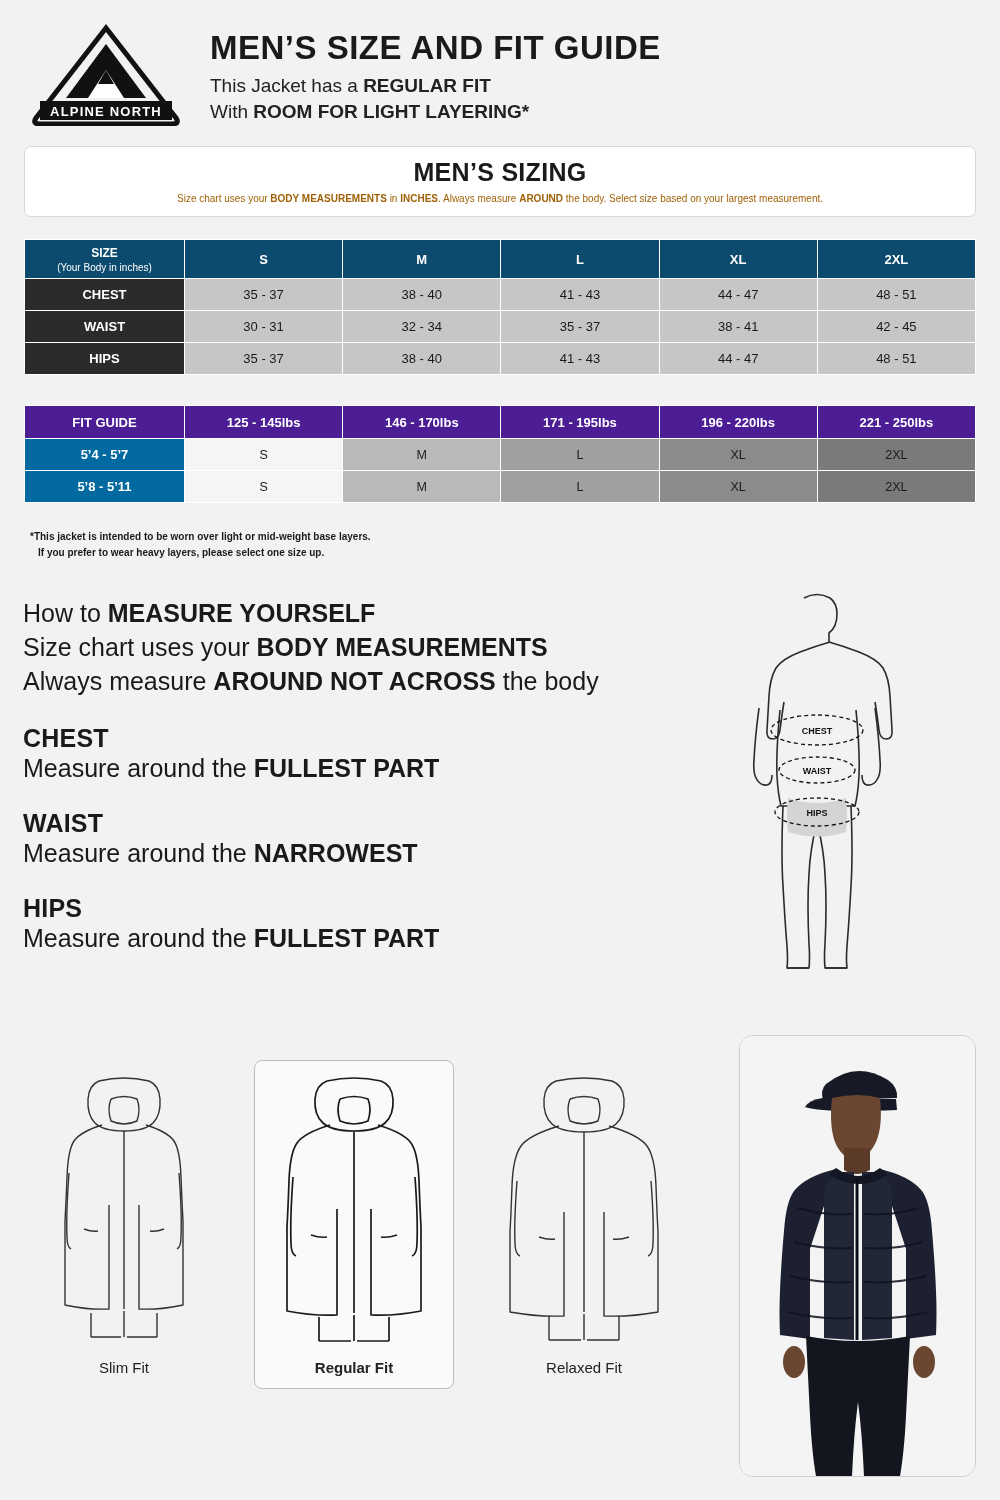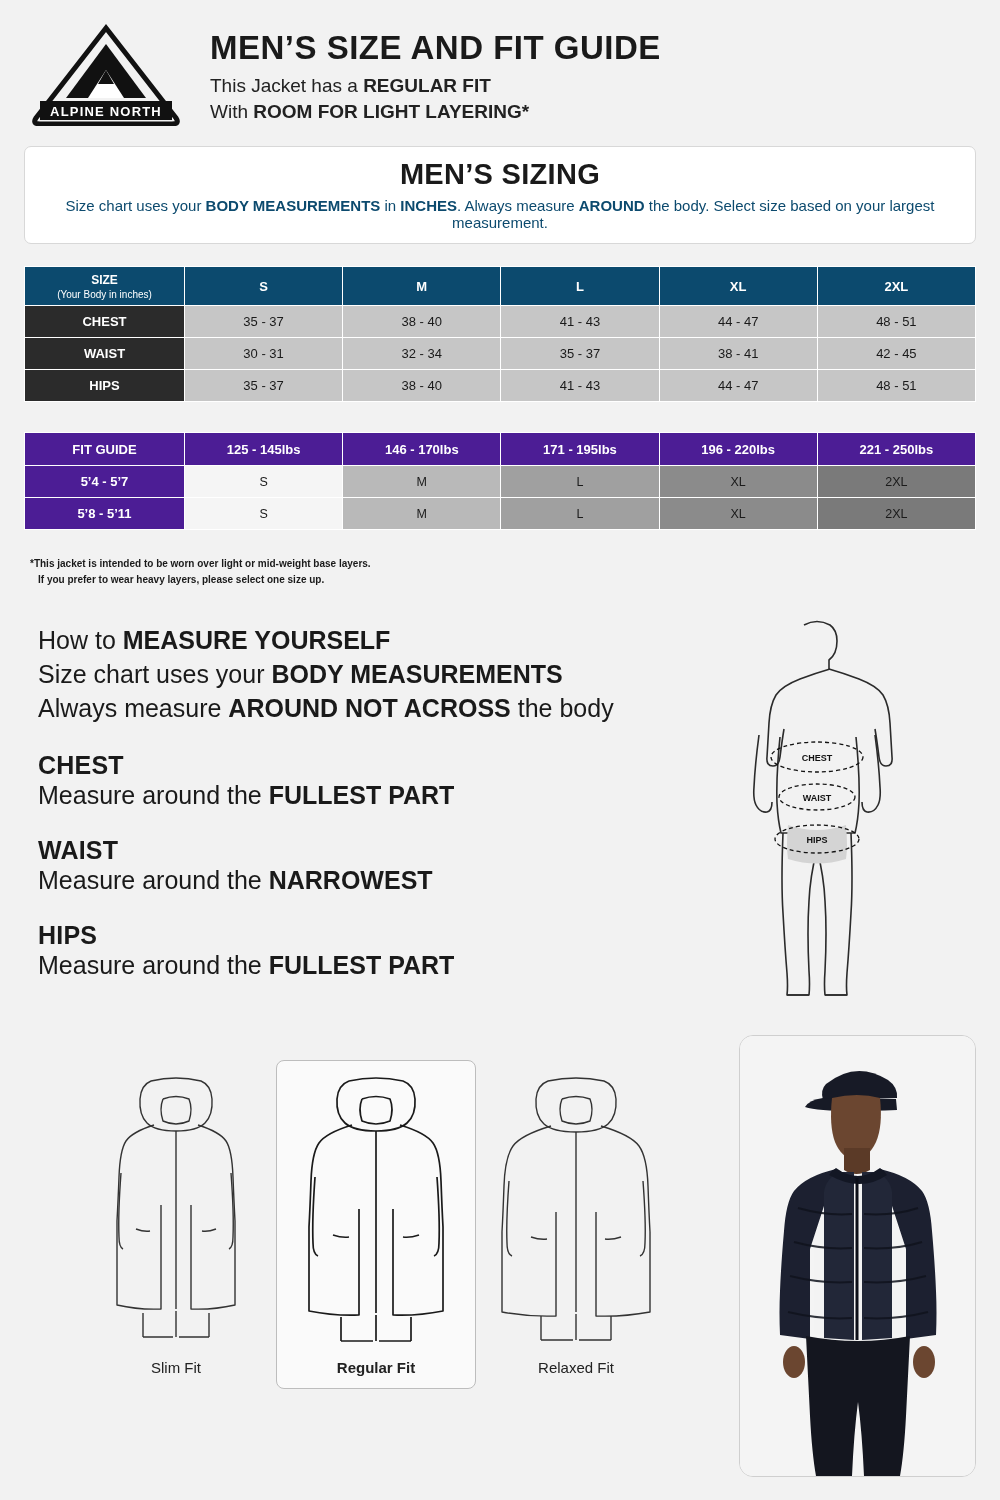--- a/index.html
+++ b/index.html
@@ -52,28 +52,28 @@
   .sizing-banner {
     margin: 10px 24px 0 24px;
     background: #fff;
     border: 1px solid #d8d8d8;
     border-radius: 7px;
     text-align: center;
     padding: 11px 10px 12px 10px;
   }
   .sizing-banner h2 {
     margin: 0 0 6px 0;
-    font-size: 29px;
+    font-size: 25px;
     font-weight: bold;
     letter-spacing: 0.3px;
   }
   .sizing-banner p {
     margin: 0;
-    font-size: 15px;
-    color: #0c4a6e;
+    font-size: 10px;
+    color: #a16207;
     text-align: center;
   }
   .sizing-banner p b { font-weight: bold; }
 
   
   table {
     border-collapse: collapse;
     width: 952px;
     margin: 0 24px;
     table-layout: fixed;
@@ -114,21 +114,21 @@
 
   
   .tbl-fit thead th {
     background: #4c1d95;
     color: #fff;
     font-weight: bold;
     font-size: 13px;
     height: 32px;
   }
   .tbl-fit tbody th {
-    background: #4c1d95;
+    background: #0369a1;
     color: #fff;
     font-weight: bold;
     font-size: 13px;
   }
   .tbl-fit tbody td { color: #1a1a1a; font-size: 12.5px; }
   .c-s   { background: #f5f5f5; }
   .c-m   { background: #b9b9b9; }
   .c-l   { background: #a0a0a0; }
   .c-xl  { background: #8b8b8b; }
   .c-2xl { background: #7a7a7a; }
@@ -139,21 +139,21 @@
     font-size: 10px;
     font-weight: bold;
     line-height: 1.55;
     color: #1a1a1a;
   }
   .note div:nth-child(2) { padding-left: 8px; }
 
   
   .measure-wrap {
     display: flex;
-    margin: 26px 24px 0 30px;
+    margin: 26px 24px 0 15px;
     align-items: flex-start;
   }
   .measure-text {
     flex: 1 1 auto;
     padding-left: 8px;
     padding-top: 10px;
   }
   .measure-text .intro {
     font-size: 25px;
     line-height: 1.36;
@@ -176,25 +176,25 @@
 
   .body-figure {
     flex: 0 0 250px;
     margin-right: 34px;
     margin-top: 4px;
   }
 
   
   .fits {
     position: absolute;
-    left: 16px;
+    left: 24px;
     top: 1060px;
     width: 660px;
     display: flex;
-    justify-content: flex-end;
+    justify-content: space-between;
   }
   .fit-card {
     width: 198px;
     text-align: center;
     padding: 8px 0 12px 0;
     border: 1px solid transparent;
     border-radius: 8px;
   }
   .fit-card.selected {
     border-color: #bdbdbd;

